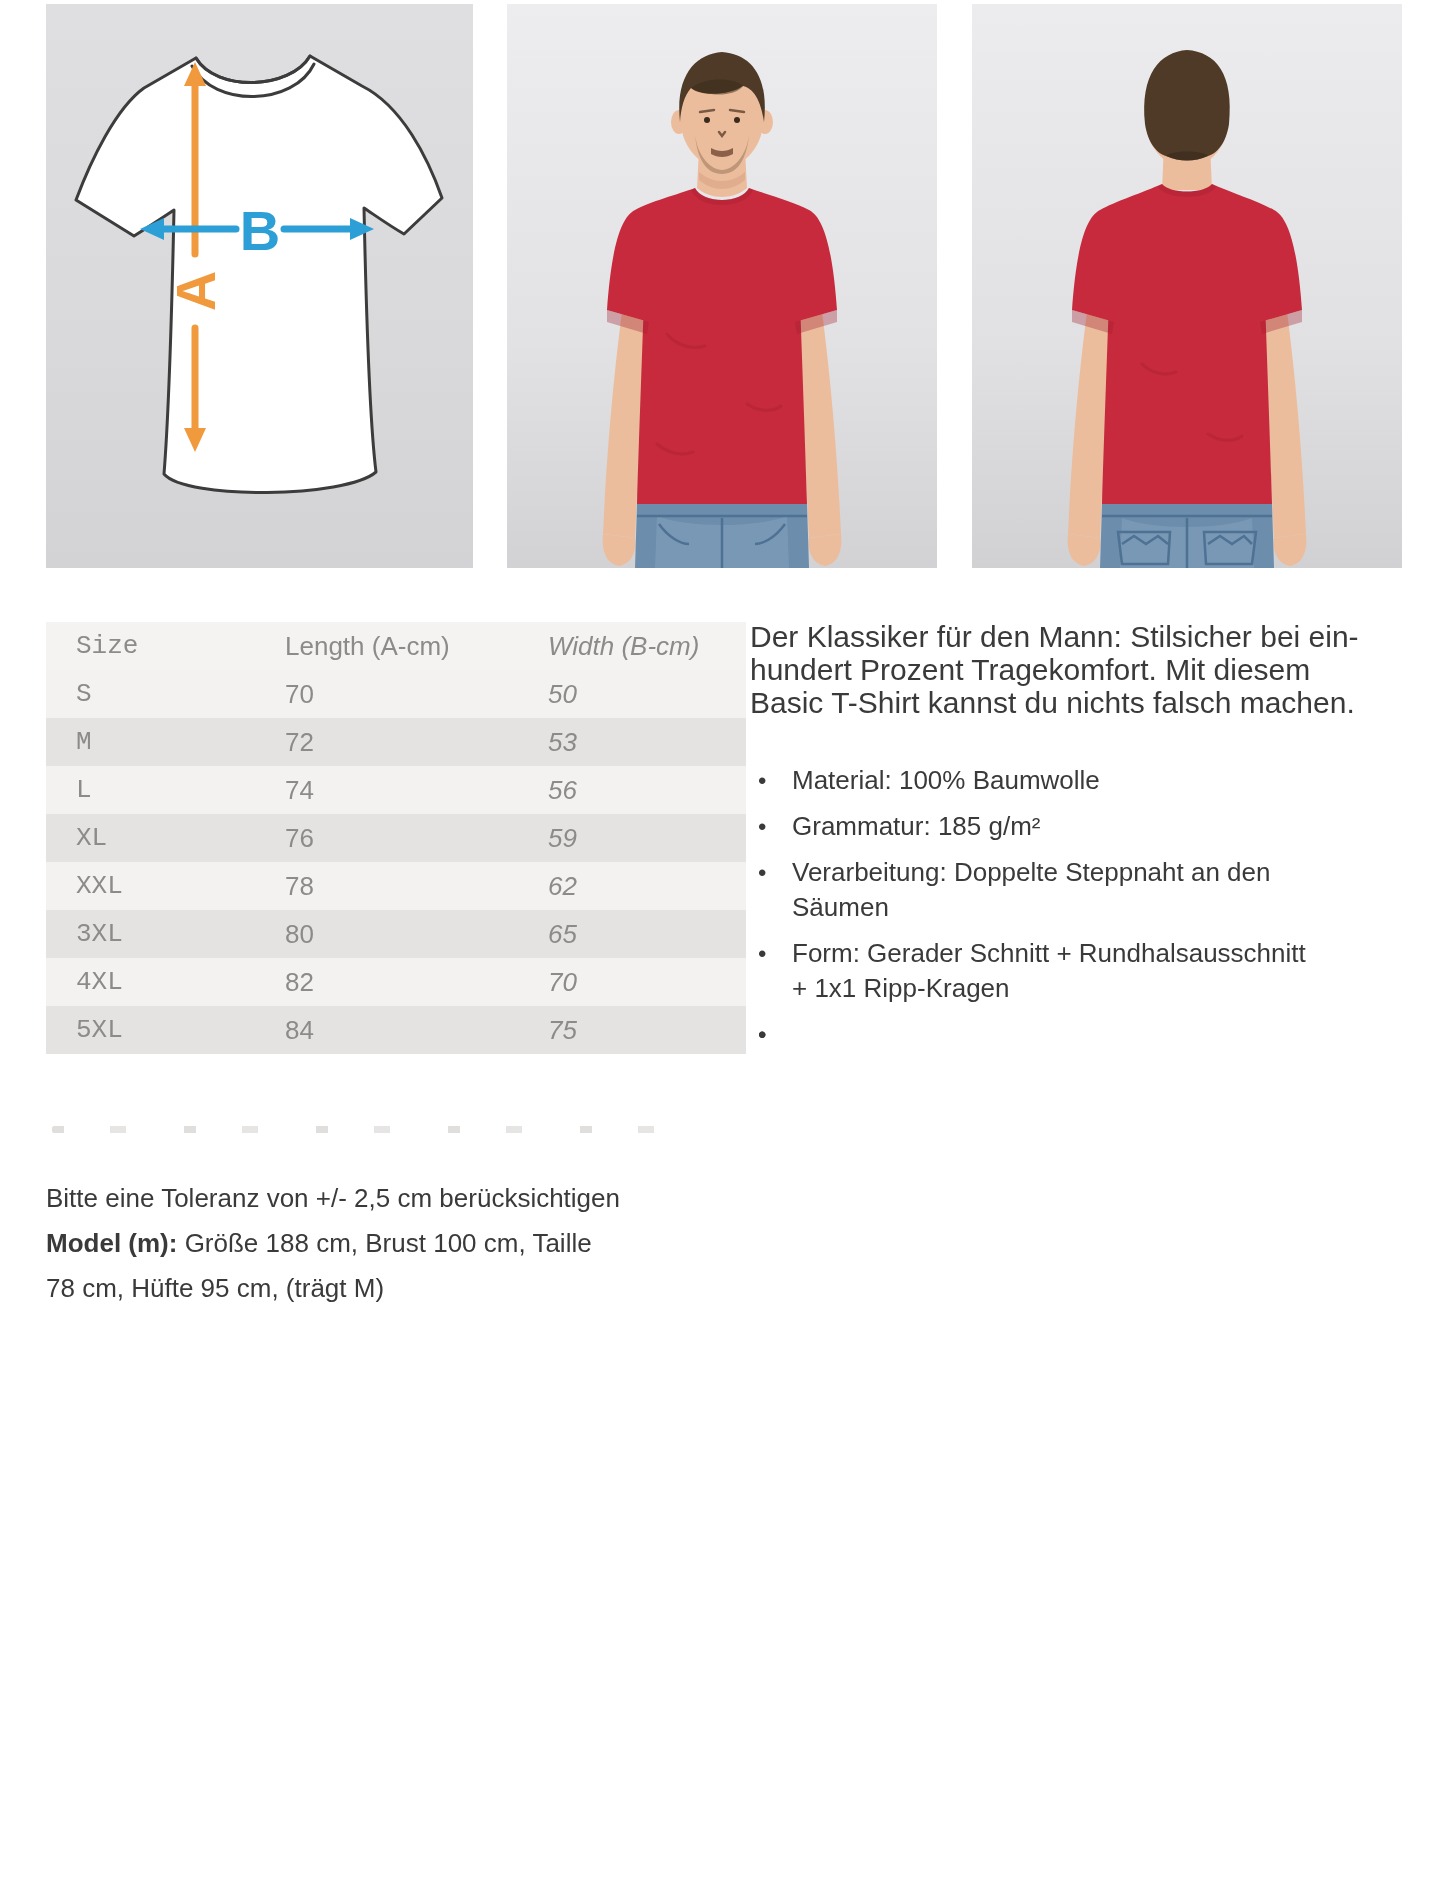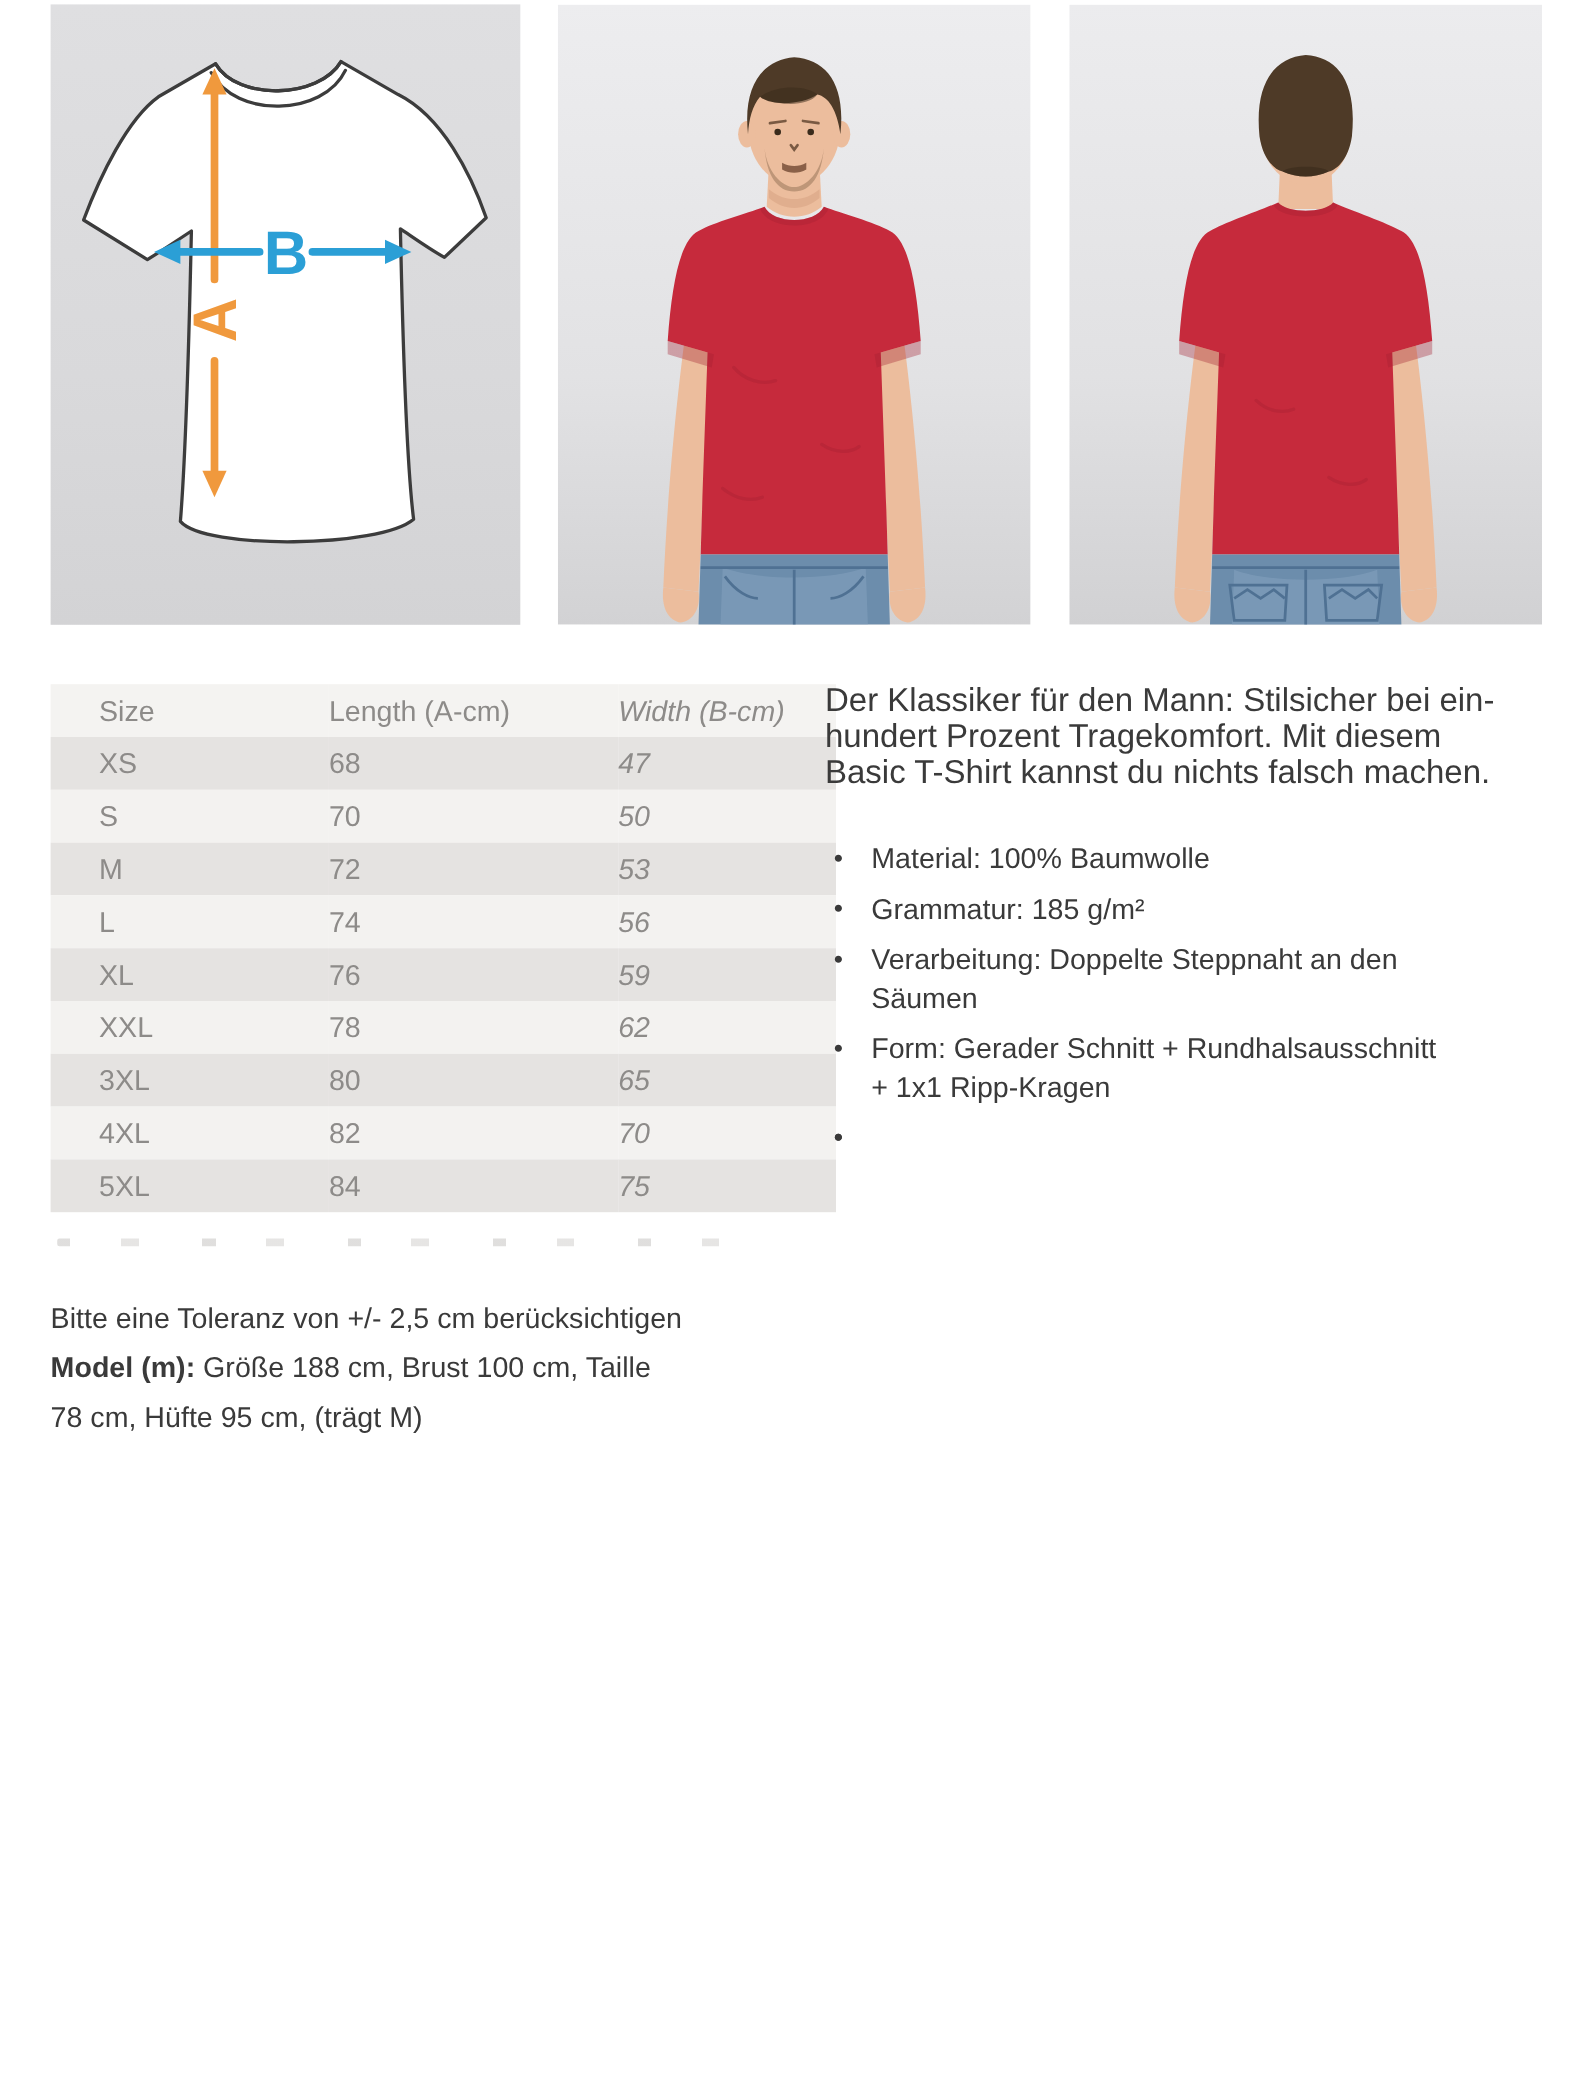--- a/index.html
+++ b/index.html
@@ -54,21 +54,21 @@
   .face-line{fill:none;stroke:#7a5a43;stroke-width:2.5;stroke-linecap:round;}
 
   
   .size-table{
     position:absolute;left:46px;top:622px;width:670px;border-collapse:collapse;
     font-size:26px;color:var(--table-text);table-layout:fixed;
   }
   .size-table th,.size-table td{
     font-weight:normal;text-align:left;padding:0 0 0 0;height:48px;vertical-align:middle;
   }
-  .size-table th:first-child,.size-table td:first-child{padding-left:44px;width:209px;}
+  .size-table th:first-child,.size-table td:first-child{padding-left:30px;width:209px;font-family:Liberation Mono, monospace;}
   .size-table th:nth-child(2),.size-table td:nth-child(2){width:263px;}
   .size-table th:nth-child(3),.size-table td:nth-child(3){width:198px;font-style:italic;}
   .size-table thead tr{background:var(--header-bg);}
   .size-table tr.row-dark{background:var(--row-dark);}
   .size-table tr.row-light{background:var(--row-light);}
 
   .table-cropped-row{
     position:absolute;left:52px;top:1126px;width:655px;height:7px;opacity:.55;
     background:repeating-linear-gradient(90deg,#c6c4c2 0 12px,transparent 12px 58px,#d2d0ce 58px 74px,transparent 74px 132px);
     border-radius:2px;
@@ -224,25 +224,20 @@
 
   <table class="size-table">
     <thead>
       <tr>
           <th>Size</th>
           <th>Length (A-cm)</th>
           <th>Width (B-cm)</th>
         </tr>
     </thead>
     <tbody>
-        <tr class="row-dark">
-          <td>XS</td>
-          <td>68</td>
-          <td>47</td>
-        </tr>
         <tr class="row-light">
           <td>S</td>
           <td>70</td>
           <td>50</td>
         </tr>
         <tr class="row-dark">
           <td>M</td>
           <td>72</td>
           <td>53</td>
         </tr>

